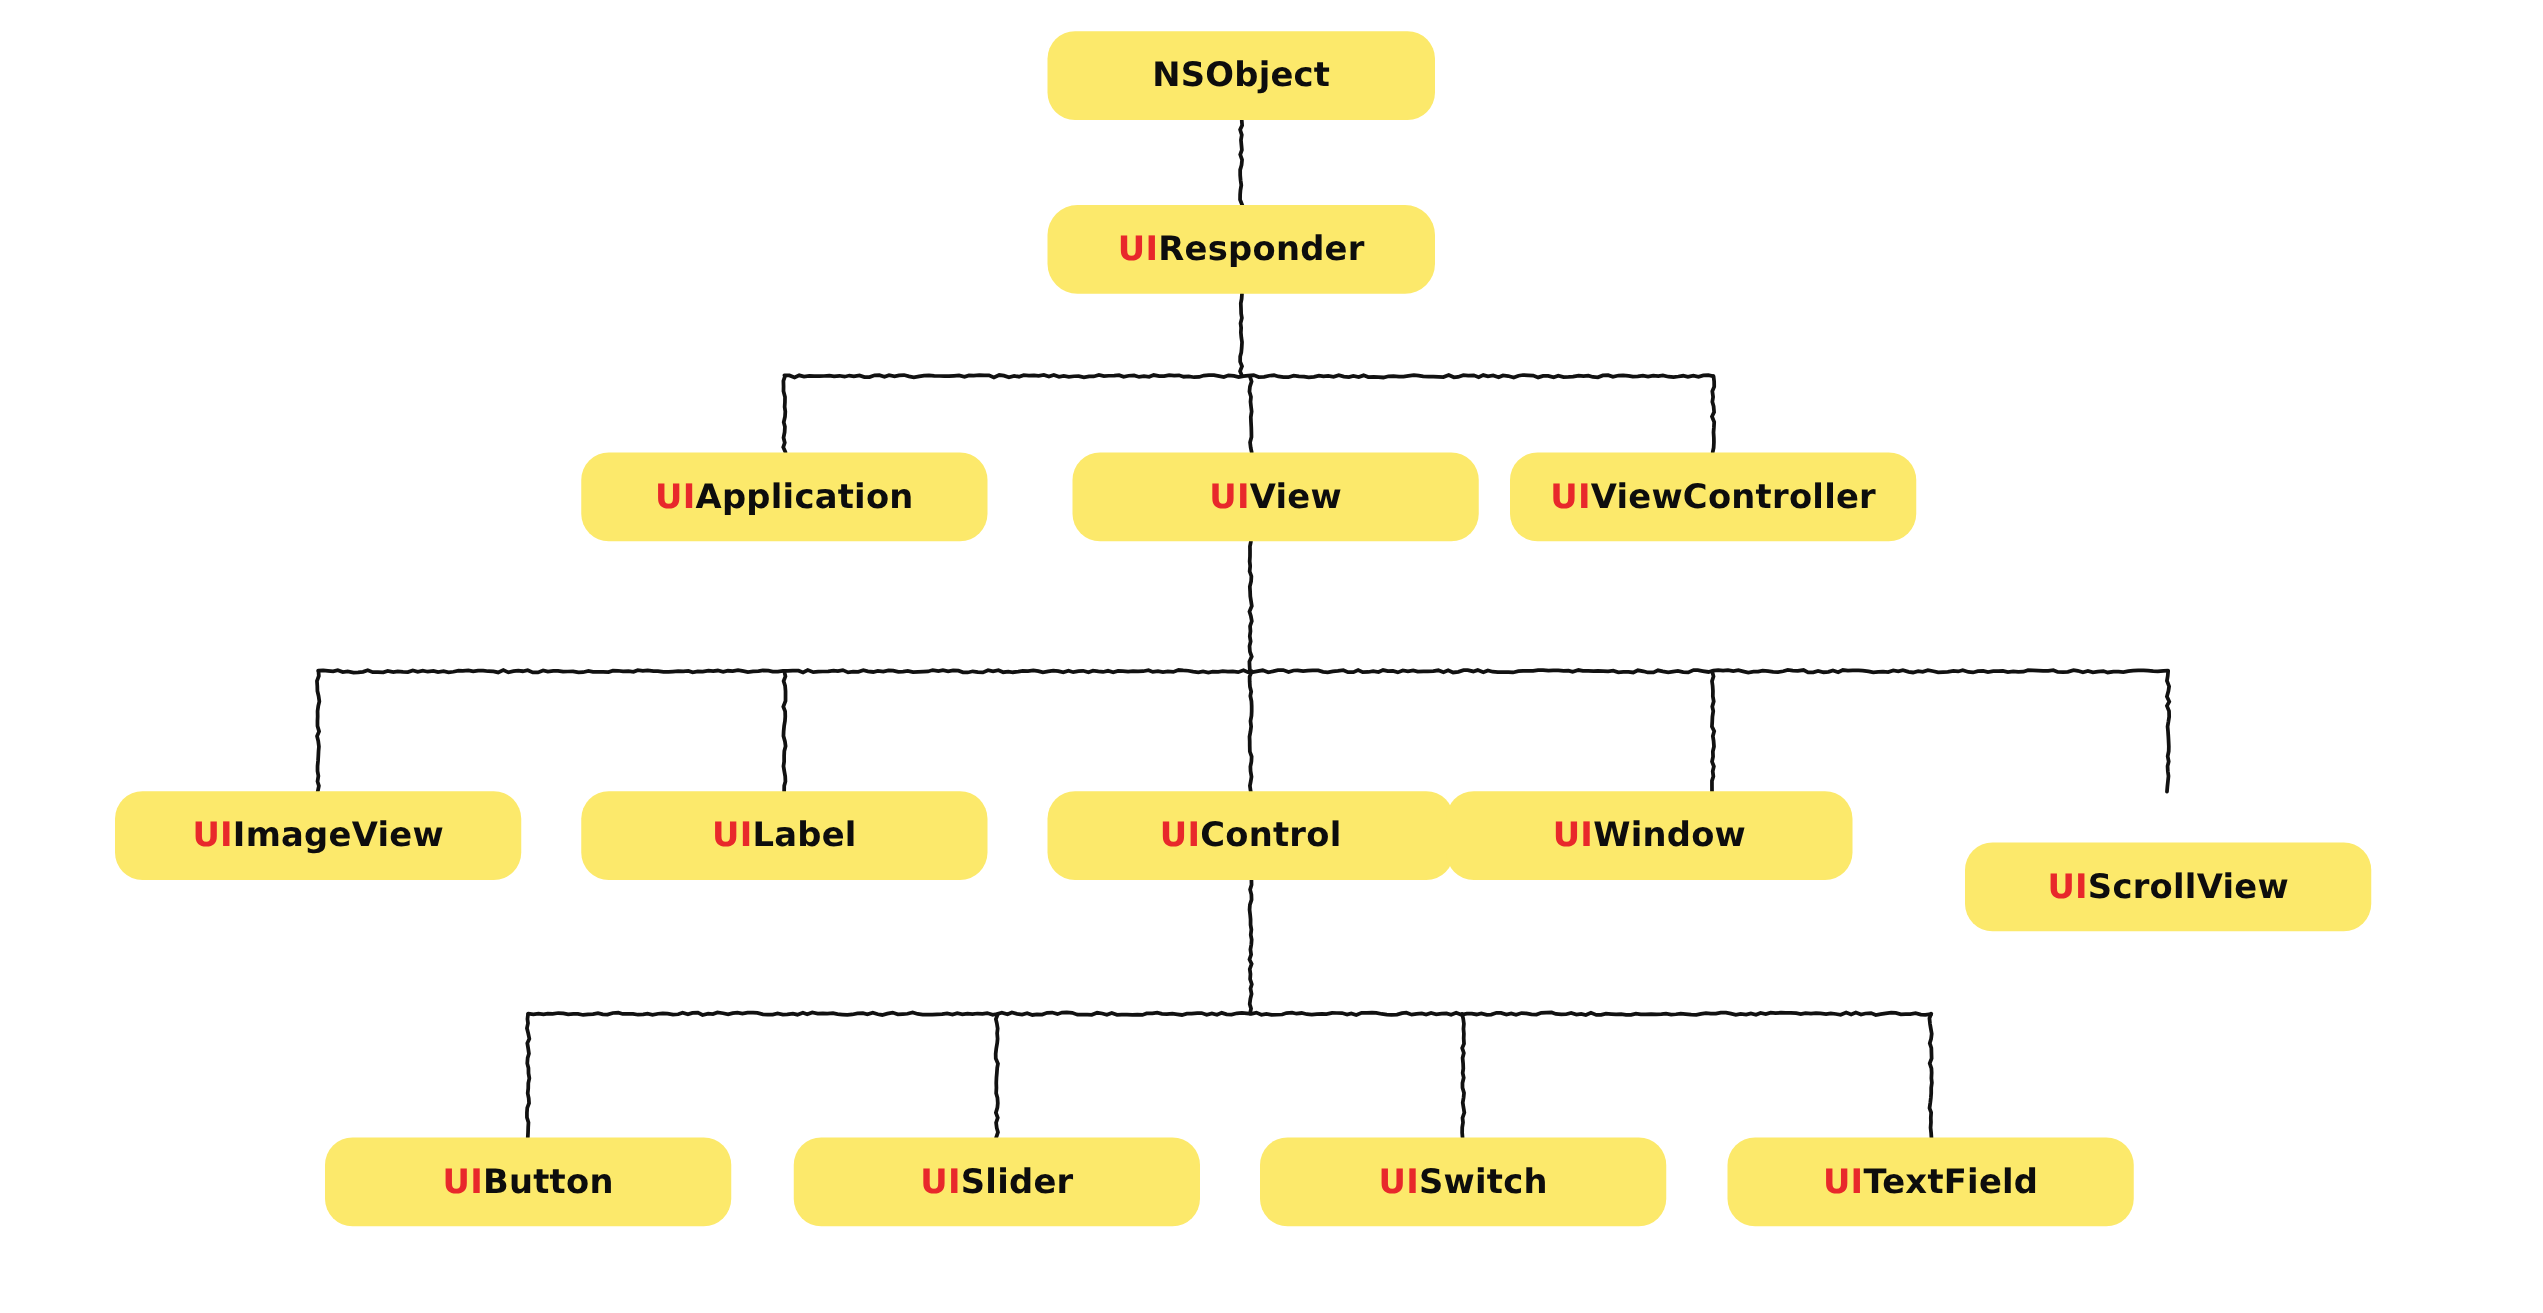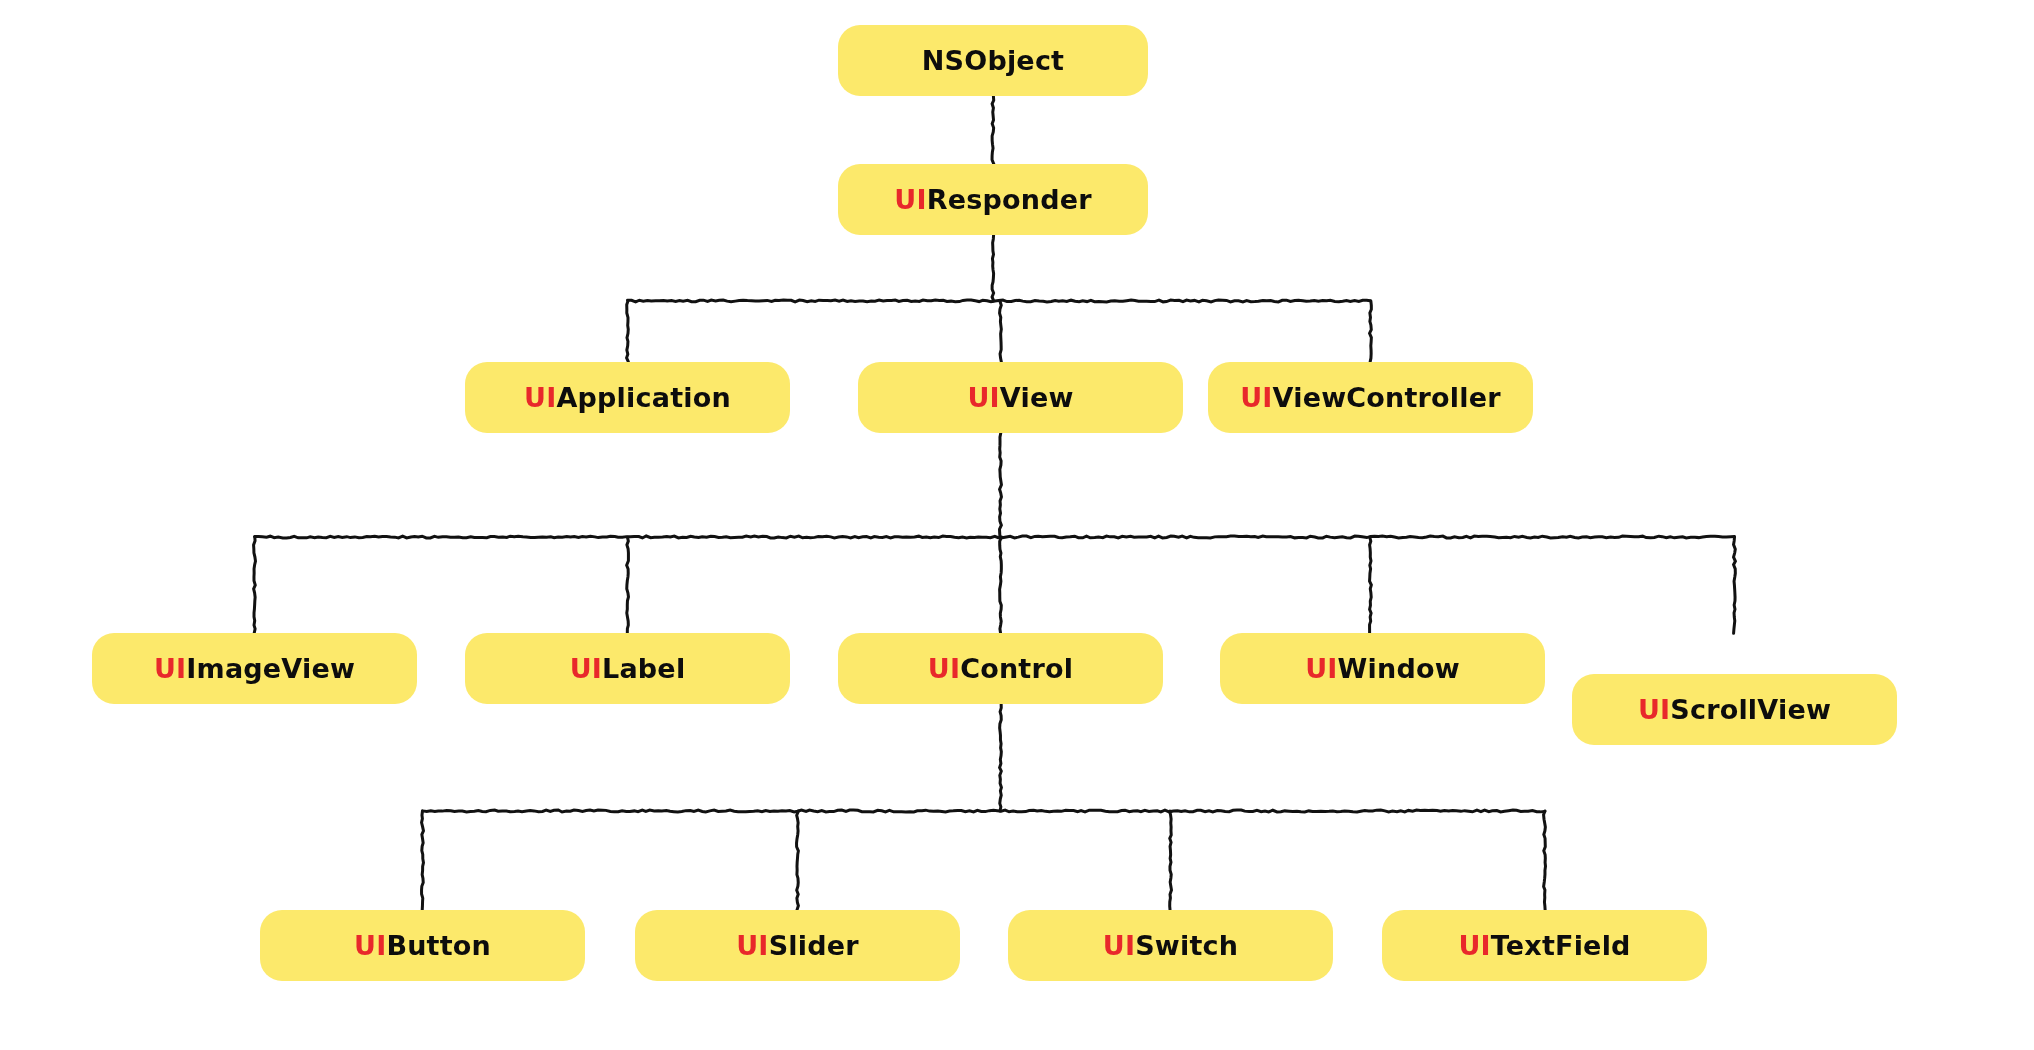--- a/index.html
+++ b/index.html
@@ -71,42 +71,42 @@
       <path d="M1001.15 704.11L1001.24 707.84L1000.09 711.68L1001.12 715.73L1001.24 719.71L999.91 723.88L999.65 727.85L1000.15 732.07L1000.46 735.39L1000.45 739.87L1001.09 743.70L1000.60 747.91L1001.33 751.63L1001.04 755.57L1000.33 759.55L1000.91 763.57L999.60 767.55L1001.30 771.15L999.81 775.30L1000.38 779.23L1000.08 783.20L1001.43 787.42L1000.40 790.94L1001.24 795.21L1000.30 799.07L999.78 803.31L1000.85 806.87L1000.00 810.97" fill="none" stroke="#111111" stroke-width="3" stroke-linecap="round"></path>
       <path d="M422.56 810.88L426.70 811.40L430.79 810.88L434.80 811.57L438.23 810.99L442.12 811.12L446.68 810.41L450.74 810.66L454.50 811.44L458.71 811.01L462.32 811.09L466.54 811.97L470.45 811.54L474.45 811.27L478.38 810.48L482.23 811.42L486.04 811.71L490.30 810.40L494.70 810.10L498.12 811.19L502.34 811.05L506.42 811.12L510.40 811.78L514.58 811.43L517.99 810.98L522.01 811.81L526.54 810.99L530.20 810.62L534.01 810.90L538.40 811.77L542.55 811.40L546.10 810.15L550.32 811.41L553.94 810.33L558.32 810.03L562.04 811.98L566.52 811.00L570.32 811.26L573.95 810.01L578.47 810.60L582.46 811.46L586.20 810.56L590.01 810.08L593.94 810.92L598.04 810.09L602.42 810.15L605.91 810.37L610.34 811.43L614.20 811.74L618.21 811.69L622.07 810.82L626.29 811.60L629.90 811.50L634.31 810.89L637.96 811.75L642.31 810.19L645.78 811.35L649.78 810.03L654.16 810.94L658.30 810.67L661.80 810.90L666.37 810.58L670.03 811.31L673.84 811.67L677.85 811.98L681.76 811.58L685.92 810.66L690.31 810.56L693.91 811.41L698.21 810.15L702.34 811.43L705.74 811.98L709.87 810.87L714.08 810.08L718.21 811.50L722.26 811.25L725.99 811.01L730.13 810.00L734.15 811.18L738.15 811.67L741.91 811.69L745.79 811.77L749.66 811.52L753.73 811.33L757.69 810.74L761.98 811.68L765.82 810.48L769.90 811.46L773.99 810.89L777.99 811.29L781.98 810.81L786.03 811.03L789.74 810.47L794.18 811.88L797.50 811.21L801.48 810.08L806.03 811.46L809.52 810.02L813.63 811.07L817.66 811.68L821.74 810.55L825.92 811.98L829.57 811.46L833.73 811.61L837.69 810.27L841.80 810.02L845.97 811.32L849.61 810.06L853.41 810.00L857.80 810.25L861.91 811.73L865.92 811.66L869.95 811.74L873.39 811.88L877.74 810.23L881.75 810.79L885.52 811.85L889.41 810.44L893.62 811.85L897.36 811.66L901.65 811.64L905.84 811.92L909.97 811.65L913.90 811.93L917.28 810.79L921.91 810.66L925.76 810.17L929.52 811.12L933.51 811.32L937.86 810.93L941.87 811.43L945.56 811.98L949.54 810.97L953.23 810.85L957.85 810.58L961.34 810.47L965.36 811.77L969.52 810.69L973.61 811.86L977.37 810.29L981.27 811.52L985.28 811.62L989.50 810.63L993.50 810.35L997.42 810.68L1001.12 811.15L1005.13 810.11L1009.12 811.79L1013.12 811.07L1017.24 811.82L1021.48 811.80L1025.73 811.60L1029.12 810.47L1033.66 810.19L1037.17 810.97L1041.33 810.42L1045.54 811.37L1049.45 811.63L1053.54 811.25L1057.58 811.10L1061.16 811.36L1065.70 810.34L1069.47 810.40L1073.62 810.45L1077.66 811.62L1081.02 810.68L1084.99 811.94L1089.29 810.21L1093.52 810.21L1097.59 810.13L1101.05 810.26L1105.39 811.17L1109.49 811.67L1113.17 811.82L1117.60 811.69L1121.60 810.54L1125.09 810.18L1129.35 811.74L1133.19 811.07L1137.45 810.74L1140.93 811.61L1144.86 810.40L1148.97 811.42L1153.36 810.90L1157.25 810.73L1160.89 811.86L1164.93 810.20L1169.08 811.84L1173.45 810.99L1177.47 810.87L1181.22 811.57L1185.05 810.72L1189.43 811.83L1192.97 811.66L1197.18 810.26L1200.81 810.36L1205.13 811.67L1208.97 810.81L1212.82 811.89L1217.25 810.47L1221.04 810.76L1225.15 811.55L1229.22 811.69L1233.02 810.26L1236.99 810.10L1241.32 810.00L1244.70 811.14L1249.09 811.59L1252.85 811.40L1256.93 810.39L1261.17 811.66L1264.96 811.10L1268.66 811.98L1272.77 810.24L1277.05 811.92L1280.84 811.81L1284.79 810.88L1289.01 811.21L1292.87 811.46L1296.93 811.34L1300.90 811.84L1304.79 811.92L1308.76 810.90L1312.60 811.55L1316.56 811.49L1320.87 811.21L1325.04 811.52L1329.13 811.29L1332.85 810.97L1336.90 811.63L1340.77 811.40L1344.56 810.93L1348.51 811.28L1352.95 811.71L1357.06 811.96L1360.79 811.16L1364.81 810.50L1368.65 810.90L1372.73 810.90L1376.64 810.14L1380.82 810.06L1384.78 810.86L1388.67 811.86L1392.47 811.11L1396.96 811.69L1400.74 810.73L1404.79 811.85L1408.42 810.41L1412.62 811.20L1416.57 810.11L1420.38 810.41L1424.78 810.19L1428.47 810.39L1432.55 810.28L1436.99 810.47L1440.60 811.21L1444.40 810.45L1448.78 810.91L1452.72 810.57L1456.40 810.75L1460.86 811.35L1464.64 810.65L1468.69 811.21L1472.52 811.81L1476.95 810.09L1480.91 811.56L1484.65 810.04L1488.83 811.63L1492.32 810.80L1496.86 810.49L1500.64 811.99L1504.49 811.28L1508.58 810.68L1512.90 810.08L1516.57 810.34L1520.76 811.44L1524.47 811.35L1528.21 811.26L1532.48 810.61L1536.71 811.65L1540.24 811.87L1544.83 811.39" fill="none" stroke="#111111" stroke-width="3" stroke-linecap="round"></path>
       <path d="M422.44 811.27L421.97 815.14L422.40 818.62L421.55 822.58L422.57 826.68L423.47 830.95L421.85 834.54L422.54 838.74L423.15 842.98L422.14 846.36L421.81 850.73L422.75 854.47L422.80 858.70L423.48 862.66L422.64 866.50L422.60 870.53L422.17 874.61L422.97 878.55L423.23 882.53L421.81 886.29L421.54 890.15L421.57 894.00L422.77 898.06L422.56 901.74L422.44 905.94L422.22 910.16" fill="none" stroke="#111111" stroke-width="3" stroke-linecap="round"></path>
       <path d="M798.37 811.13L796.70 815.27L797.47 818.63L798.14 822.87L797.70 826.58L798.07 830.91L797.75 834.47L796.99 838.94L796.54 843.03L796.61 846.72L798.38 850.93L797.77 854.23L797.49 858.23L797.17 862.17L796.99 866.31L797.13 870.18L796.92 874.55L797.95 878.19L798.23 882.54L797.91 886.05L796.71 890.17L798.20 894.30L796.88 898.15L797.40 902.37L798.38 905.77L796.92 910.15" fill="none" stroke="#111111" stroke-width="3" stroke-linecap="round"></path>
       <path d="M1169.73 811.14L1170.58 814.98L1171.12 818.98L1170.78 823.11L1171.11 826.94L1170.96 830.78L1171.22 834.98L1169.76 838.43L1171.07 842.39L1170.07 846.40L1170.49 850.82L1170.64 854.91L1170.14 858.42L1170.97 862.15L1169.98 866.37L1170.01 870.19L1171.22 874.41L1170.88 877.98L1170.18 882.12L1170.84 886.21L1171.47 890.08L1170.02 894.35L1170.41 897.99L1169.78 901.96L1169.71 906.14L1170.03 909.90" fill="none" stroke="#111111" stroke-width="3" stroke-linecap="round"></path>
       <path d="M1544.99 810.93L1543.56 814.63L1544.03 819.23L1544.69 823.11L1545.37 827.04L1544.88 831.04L1543.81 834.50L1545.06 838.40L1545.18 842.83L1545.29 846.66L1543.78 850.69L1545.13 854.70L1545.32 858.18L1545.09 862.51L1545.50 866.23L1544.95 870.28L1544.97 874.42L1544.68 878.19L1544.25 882.00L1543.62 886.52L1544.92 890.09L1544.64 894.38L1544.78 897.78L1544.45 902.10L1544.89 906.14L1545.15 910.28" fill="none" stroke="#111111" stroke-width="3" stroke-linecap="round"></path>
     </svg>
 <div class="node" style="left: 838px; top: 25px; width: 310px; height: 71px; background: rgb(252, 233, 107);">
       <span class="node-label"><span>NSObject</span></span>
     </div>
-    <div class="node" style="left: 838px; top: 164px; width: 310px; height: 71px; background: rgb(252, 233, 107);">
+    <div class="node" style="left: 838px; top: 164px; width: 310px; height: 71px; background: rgb(252, 233, 107); border-radius: 24px;">
       <span class="node-label"><span class="pfx" style="color: rgb(232, 40, 43);">UI</span><span>Responder</span></span>
     </div>
     <div class="node" style="left: 465px; top: 362px; width: 325px; height: 71px; background: rgb(252, 233, 107);">
       <span class="node-label"><span class="pfx" style="color: rgb(232, 40, 43);">UI</span><span>Application</span></span>
     </div>
     <div class="node" style="left: 838px; top: 362px; width: 325px; height: 71px; background: rgb(252, 233, 107); margin-left: 20px;">
       <span class="node-label"><span class="pfx" style="color: rgb(232, 40, 43);">UI</span><span>View</span></span>
     </div>
     <div class="node" style="left: 1208px; top: 362px; width: 325px; height: 71px; background: rgb(252, 233, 107);">
       <span class="node-label"><span class="pfx" style="color: rgb(232, 40, 43);">UI</span><span>ViewController</span></span>
     </div>
     <div class="node" style="left: 92px; top: 633px; width: 325px; height: 71px; background: rgb(252, 233, 107);">
       <span class="node-label"><span class="pfx" style="color: rgb(232, 40, 43);">UI</span><span>ImageView</span></span>
     </div>
     <div class="node" style="left: 465px; top: 633px; width: 325px; height: 71px; background: rgb(252, 233, 107);">
       <span class="node-label"><span class="pfx" style="color: rgb(232, 40, 43);">UI</span><span>Label</span></span>
     </div>
     <div class="node" style="left: 838px; top: 633px; width: 325px; height: 71px; background: rgb(252, 233, 107);">
       <span class="node-label"><span class="pfx" style="color: rgb(232, 40, 43);">UI</span><span>Control</span></span>
     </div>
-    <div class="node" style="left: 1220px; top: 633px; width: 325px; height: 71px; background: rgb(252, 233, 107); align-items: center;">
+    <div class="node" style="left: 1157px; top: 633px; width: 325px; height: 71px; background: rgb(252, 233, 107); align-items: center;">
       <span class="node-label"><span class="pfx" style="color: rgb(232, 40, 43);">UI</span><span>Window</span></span>
     </div>
     <div class="node" style="left: 1572px; top: 633px; width: 325px; height: 71px; background: rgb(252, 233, 107); margin-top: 41px;">
       <span class="node-label"><span class="pfx" style="color: rgb(232, 40, 43);">UI</span><span>ScrollView</span></span>
     </div>
     <div class="node" style="left: 260px; top: 910px; width: 325px; height: 71px; background: rgb(252, 233, 107);">
       <span class="node-label"><span class="pfx" style="color: rgb(232, 40, 43);">UI</span><span>Button</span></span>
     </div>
     <div class="node" style="left: 635px; top: 910px; width: 325px; height: 71px; background: rgb(252, 233, 107);">
       <span class="node-label"><span class="pfx" style="color: rgb(232, 40, 43);">UI</span><span>Slider</span></span>

